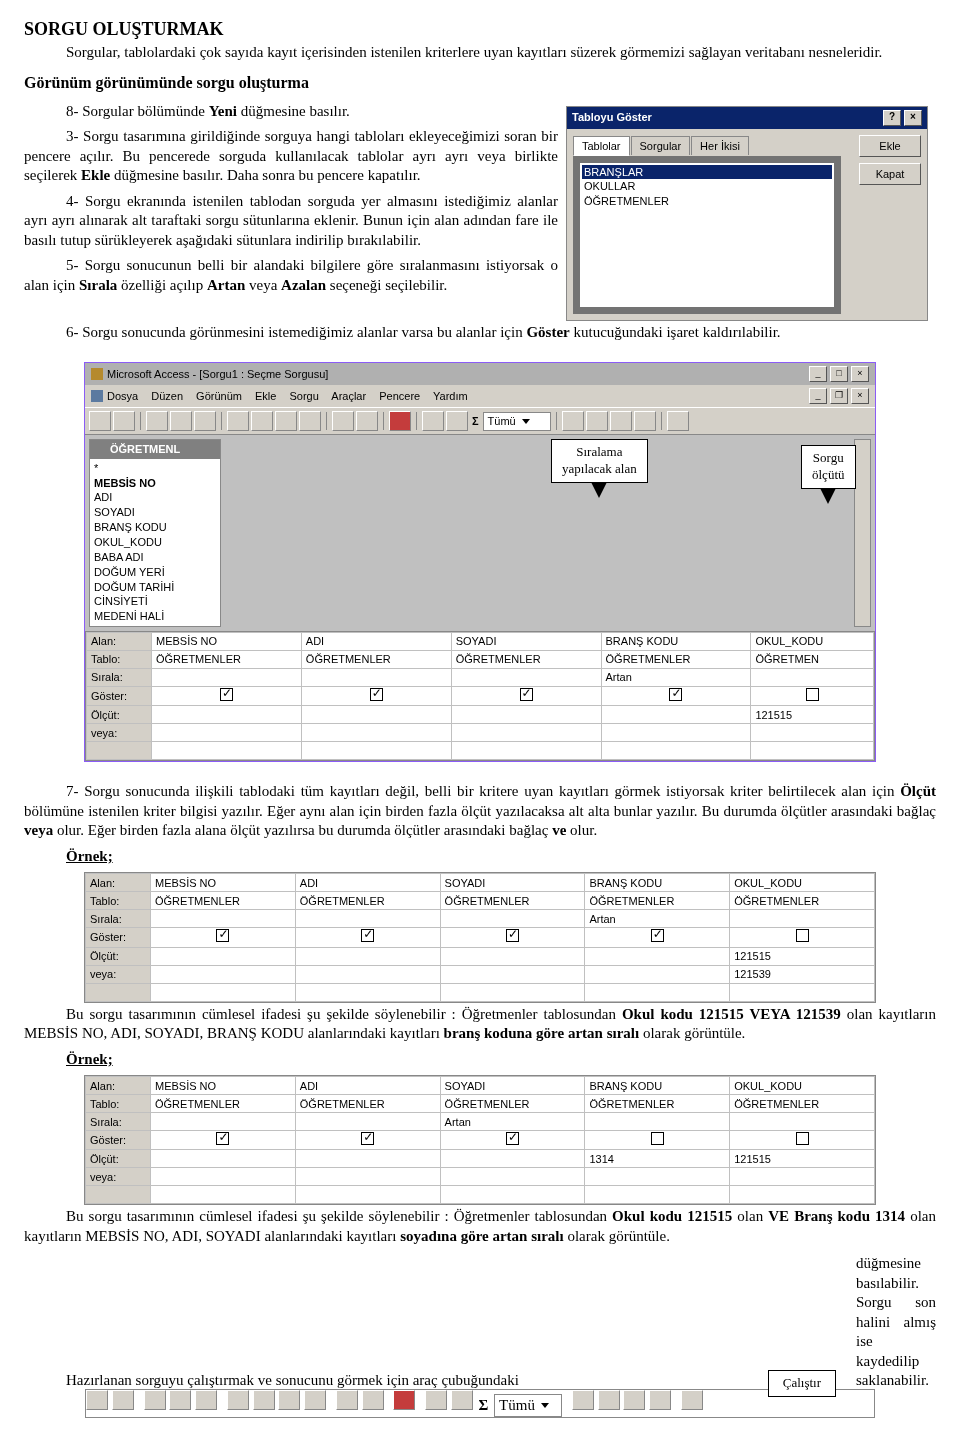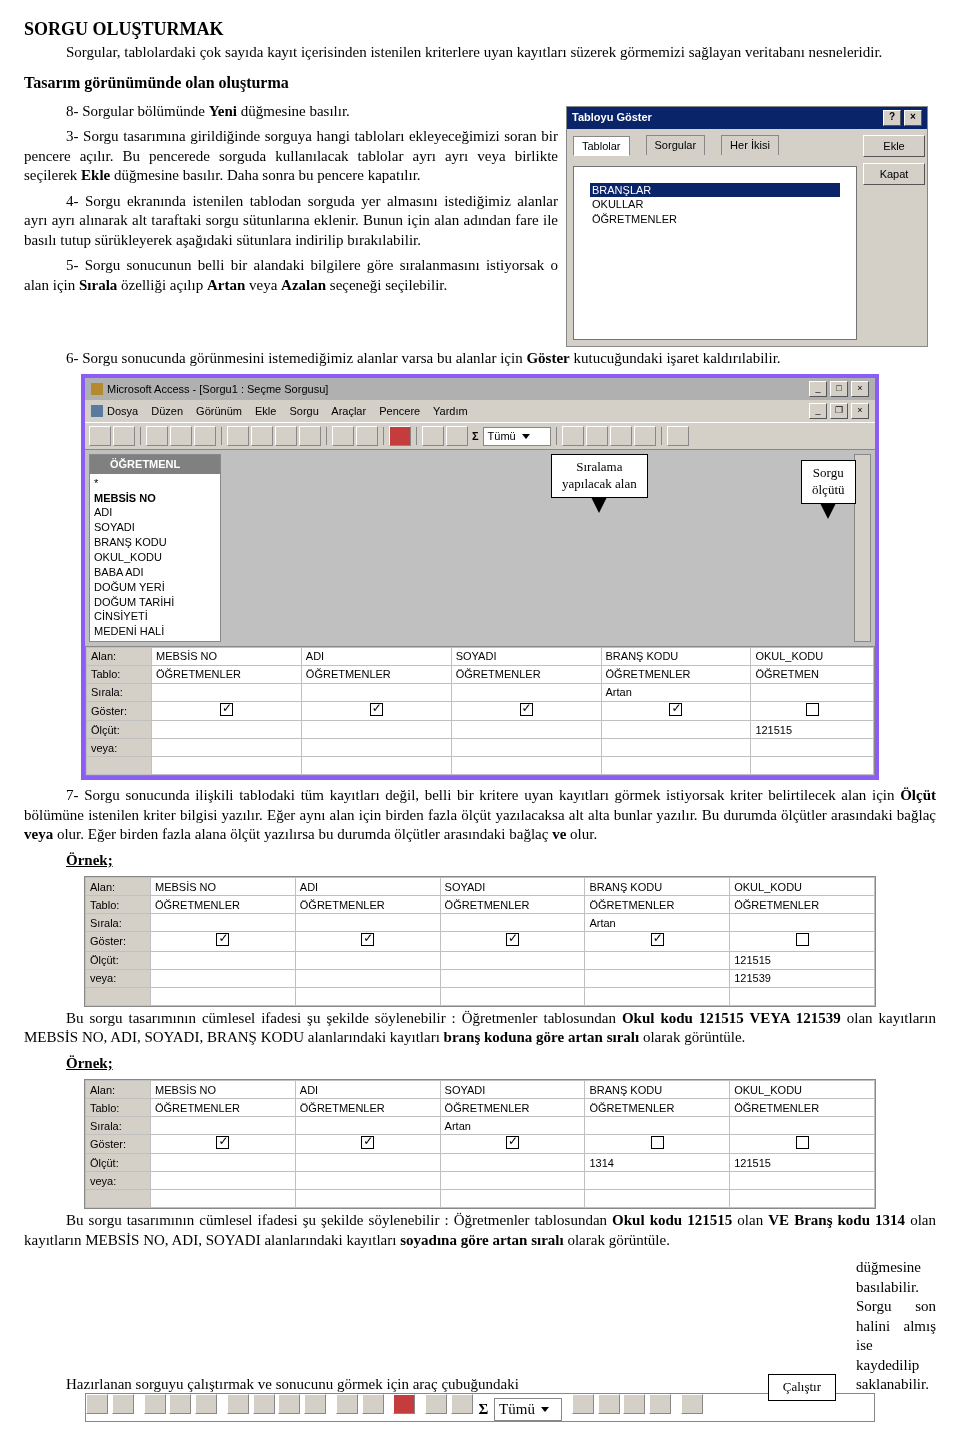--- a/index.html
+++ b/index.html
@@ -36,45 +36,45 @@
     padding:3px 5px;font-weight:bold;
     display:flex;align-items:flex-start;gap:3px;
   }
   .dlg-title .spacer{flex:1;}
   .dlg-title .sysbtn{
     width:16px;height:14px;background:#d4d0c8;
     border:1px solid #fff;border-right-color:#555;border-bottom-color:#555;
     color:#000;font-weight:bold;font-size:10px;text-align:center;line-height:12px;
   }
   .dlg-body{display:flex;padding:6px;gap:6px;}
-  .dlg-tabs{display:flex;gap:16px;margin-bottom:11px;}
+  .dlg-tabs{display:flex;gap:1px;margin-bottom:1px;align-items:flex-end;}
   .dlg-tabs .tab{
     background:#d4d0c8;border:1px solid #888;border-bottom:none;
     padding:2px 8px;font-size:11px;
   }
   .dlg-tabs .tab.active{background:#fff;border-bottom:1px solid #fff;position:relative;top:1px;}
   .dlg-list{
-    background:#fff;border:1px solid #737373;
-    width:250px;height:140px;padding:16px;
+    background:#fff;border:7px solid #737373;
+    width:250px;height:140px;padding:2px;
   }
   .dlg-list .sel{
     background:#0a246a;color:#fff;padding:0 2px;
   }
   .dlg-list div{padding:0 2px;font-size:11px;}
   .dlg-btncol{display:flex;flex-direction:column;gap:6px;}
   .dlg-btn{
     width:60px;padding:3px 0;text-align:center;
     background:#d4d0c8;
     border:1px solid #fff;border-right-color:#555;border-bottom-color:#555;
   }
   
   .access{
-    border:4px solid #8b5cf6;background:#14532d;
+    border:1px solid #8b5cf6;background:#14532d;
     font-family:Tahoma,Arial,sans-serif;font-size:11px;
-    margin:6px auto;width:790px;
+    margin:20px auto;width:790px;
   }
   .access .titlebar{
     background:#b0b0b0;color:#000;padding:3px 6px;
     display:flex;align-items:center;gap:4px;font-size:11px;
   }
   .key-icon{width:12px;height:12px;display:inline-block;background:#b58a2e;}
   .access .menubar{background:#d4d0c8;padding:2px 6px;font-size:11px;}
   .access .menubar span{margin-right:10px;}
   .access .toolbar{
     background:#d4d0c8;border-top:1px solid #fff;border-bottom:1px solid #888;
@@ -154,21 +154,21 @@
     position:relative;border:1px solid #000;font-family:"Times New Roman",serif;
     font-size:13px;padding:4px 14px;background:#fff;display:inline-block;
   }
 </style>
 </head>
 <body>
 
 <h1>SORGU OLUŞTURMAK</h1>
 <p class="indent">Sorgular, tablolardaki çok sayıda kayıt içerisinden istenilen kriterlere uyan kayıtları süzerek görmemizi sağlayan veritabanı nesneleridir.</p>
 
-<p class="subhead">Tasarım görünümünde olan oluşturma</p>
+<p class="subhead">Görünüm görünümünde sorgu oluşturma</p>
 
 <div class="row">
   <div class="col-text">
     <p class="indent"><span>8-   Sorgular bölümünde </span><b>Yeni</b><span> düğmesine basılır.</span></p>
     <p class="indent"><span>3-   Sorgu tasarımına girildiğinde sorguya hangi tabloları ekleyeceğimizi soran bir pencere açılır. Bu pencerede sorguda kullanılacak tablolar ayrı ayrı veya birlikte seçilerek </span><b>Ekle</b><span> düğmesine basılır. Daha sonra bu pencere kapatılır.</span></p>
     <p class="indent">4-   Sorgu ekranında istenilen tablodan sorguda yer almasını istediğimiz alanlar ayrı ayrı alınarak alt taraftaki sorgu sütunlarına eklenir. Bunun için alan adından fare ile basılı tutup sürükleyerek aşağıdaki sütunlara indirilip bırakılabilir.</p>
     <p class="indent"><span>5-   Sorgu sonucunun belli bir alandaki bilgilere göre sıralanmasını istiyorsak o alan için </span><b>Sırala</b><span> özelliği açılıp </span><b>Artan</b><span> veya </span><b>Azalan</b><span> seçeneği seçilebilir.</span></p>
   </div>
   <div class="col-img">
     <div class="dlg">

